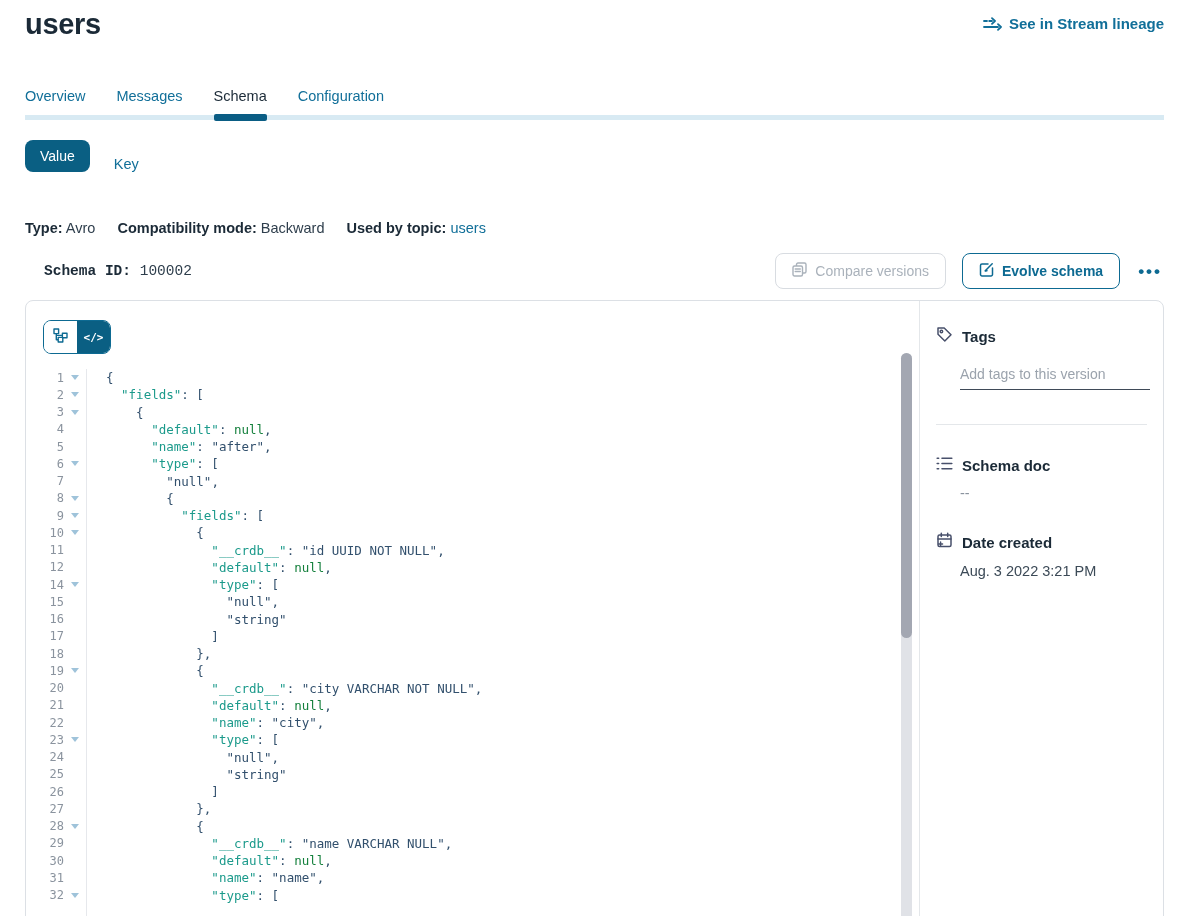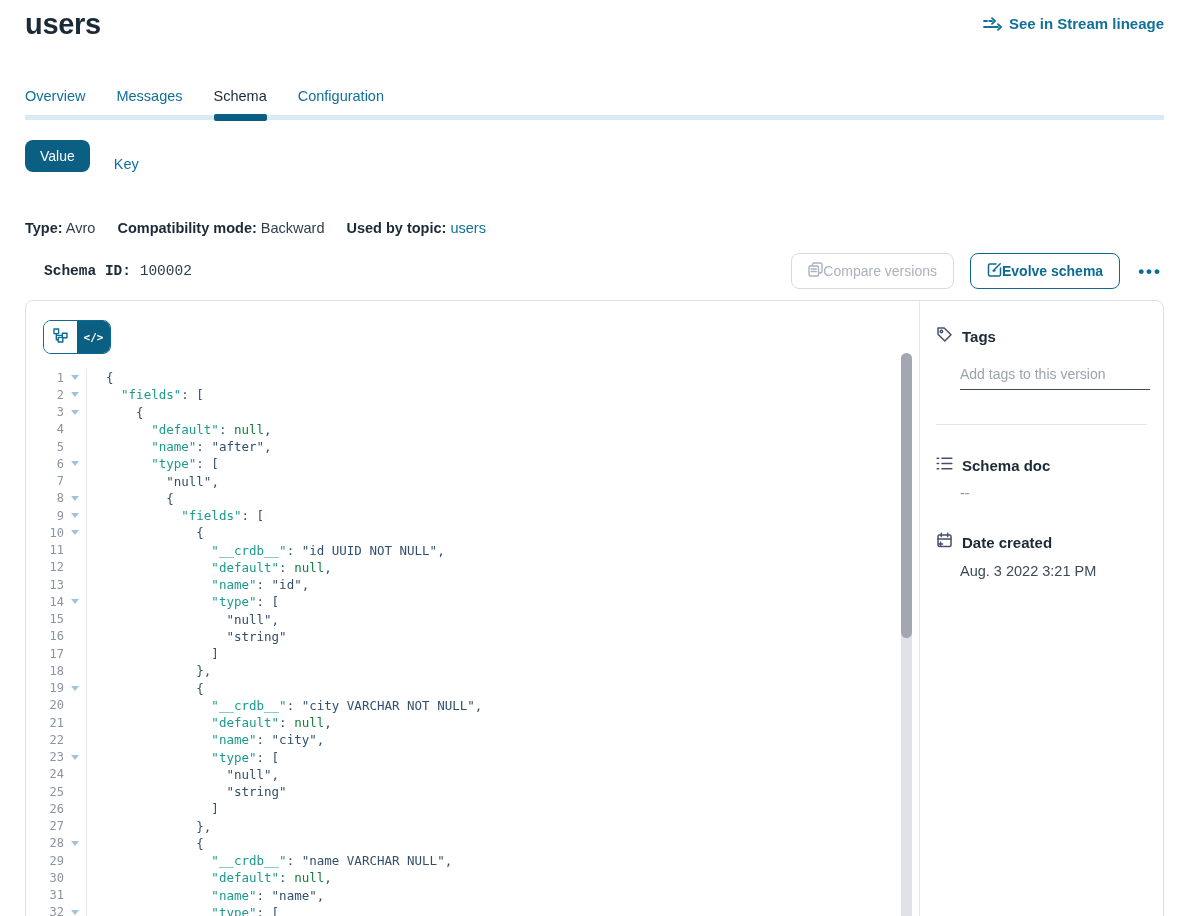--- a/index.html
+++ b/index.html
@@ -70,21 +70,21 @@
   }
   .version-select {
     width: 175px; height: 35px; border: 1px solid #30404d; border-radius: 8px;
     display: flex; align-items: center; justify-content: space-between;
     padding: 0 13px; font-size: 13.5px; color: #2e3e4c; cursor: pointer; background: #fff;
   }
   .schema-id { margin-left: 19px; font-size: 14.5px; font-family: Liberation Mono, monospace; }
   .schema-id b { color: #1b2a37; }
   .right-actions { margin-left: auto; display: flex; align-items: center; gap: 16px; }
   .btn {
-    height: 36px; border-radius: 8px; display: flex; align-items: center; 
+    height: 36px; border-radius: 8px; display: flex; align-items: center; gap: 8px;
     padding: 0 16px; font-size: 14px; font-family: inherit; background: #fff; cursor: pointer;
   }
   .btn.disabled { border: 1px solid #d8dce1; color: #aab2bb; cursor: default; }
   .btn.primary-outline { border: 1px solid #0d6a92; color: #0d6a92; font-weight: 700; }
   .more-btn {
     background: none; border: none; color: #0d6a92; font-size: 17px; font-weight: 700;
     letter-spacing: 2px; cursor: pointer; padding: 0 2px; line-height: 1;
   }
 
   
@@ -263,21 +263,20 @@
         <div class="code-line"><span class="ln">3</span><span class="fold"><span class="fold-tri"></span></span><span class="txt">    <span class="tok-p">{</span></span></div>
         <div class="code-line"><span class="ln">4</span><span class="fold"></span><span class="txt">      <span class="tok-k">"default"</span><span class="tok-p">: </span><span class="tok-u">null</span><span class="tok-p">,</span></span></div>
         <div class="code-line"><span class="ln">5</span><span class="fold"></span><span class="txt">      <span class="tok-k">"name"</span><span class="tok-p">: </span><span class="tok-s">"after"</span><span class="tok-p">,</span></span></div>
         <div class="code-line"><span class="ln">6</span><span class="fold"><span class="fold-tri"></span></span><span class="txt">      <span class="tok-k">"type"</span><span class="tok-p">: [</span></span></div>
         <div class="code-line"><span class="ln">7</span><span class="fold"></span><span class="txt">        <span class="tok-s">"null"</span><span class="tok-p">,</span></span></div>
         <div class="code-line"><span class="ln">8</span><span class="fold"><span class="fold-tri"></span></span><span class="txt">        <span class="tok-p">{</span></span></div>
         <div class="code-line"><span class="ln">9</span><span class="fold"><span class="fold-tri"></span></span><span class="txt">          <span class="tok-k">"fields"</span><span class="tok-p">: [</span></span></div>
         <div class="code-line"><span class="ln">10</span><span class="fold"><span class="fold-tri"></span></span><span class="txt">            <span class="tok-p">{</span></span></div>
         <div class="code-line"><span class="ln">11</span><span class="fold"></span><span class="txt">              <span class="tok-k">"__crdb__"</span><span class="tok-p">: </span><span class="tok-s">"id UUID NOT NULL"</span><span class="tok-p">,</span></span></div>
         <div class="code-line"><span class="ln">12</span><span class="fold"></span><span class="txt">              <span class="tok-k">"default"</span><span class="tok-p">: </span><span class="tok-u">null</span><span class="tok-p">,</span></span></div>
-        <div class="code-line"><span class="ln">13</span><span class="fold"></span><span class="txt">              <span class="tok-k">"name"</span><span class="tok-p">: </span><span class="tok-s">"id"</span><span class="tok-p">,</span></span></div>
         <div class="code-line"><span class="ln">14</span><span class="fold"><span class="fold-tri"></span></span><span class="txt">              <span class="tok-k">"type"</span><span class="tok-p">: [</span></span></div>
         <div class="code-line"><span class="ln">15</span><span class="fold"></span><span class="txt">                <span class="tok-s">"null"</span><span class="tok-p">,</span></span></div>
         <div class="code-line"><span class="ln">16</span><span class="fold"></span><span class="txt">                <span class="tok-s">"string"</span></span></div>
         <div class="code-line"><span class="ln">17</span><span class="fold"></span><span class="txt">              <span class="tok-p">]</span></span></div>
         <div class="code-line"><span class="ln">18</span><span class="fold"></span><span class="txt">            <span class="tok-p">},</span></span></div>
         <div class="code-line"><span class="ln">19</span><span class="fold"><span class="fold-tri"></span></span><span class="txt">            <span class="tok-p">{</span></span></div>
         <div class="code-line"><span class="ln">20</span><span class="fold"></span><span class="txt">              <span class="tok-k">"__crdb__"</span><span class="tok-p">: </span><span class="tok-s">"city VARCHAR NOT NULL"</span><span class="tok-p">,</span></span></div>
         <div class="code-line"><span class="ln">21</span><span class="fold"></span><span class="txt">              <span class="tok-k">"default"</span><span class="tok-p">: </span><span class="tok-u">null</span><span class="tok-p">,</span></span></div>
         <div class="code-line"><span class="ln">22</span><span class="fold"></span><span class="txt">              <span class="tok-k">"name"</span><span class="tok-p">: </span><span class="tok-s">"city"</span><span class="tok-p">,</span></span></div>
         <div class="code-line"><span class="ln">23</span><span class="fold"><span class="fold-tri"></span></span><span class="txt">              <span class="tok-k">"type"</span><span class="tok-p">: [</span></span></div>

